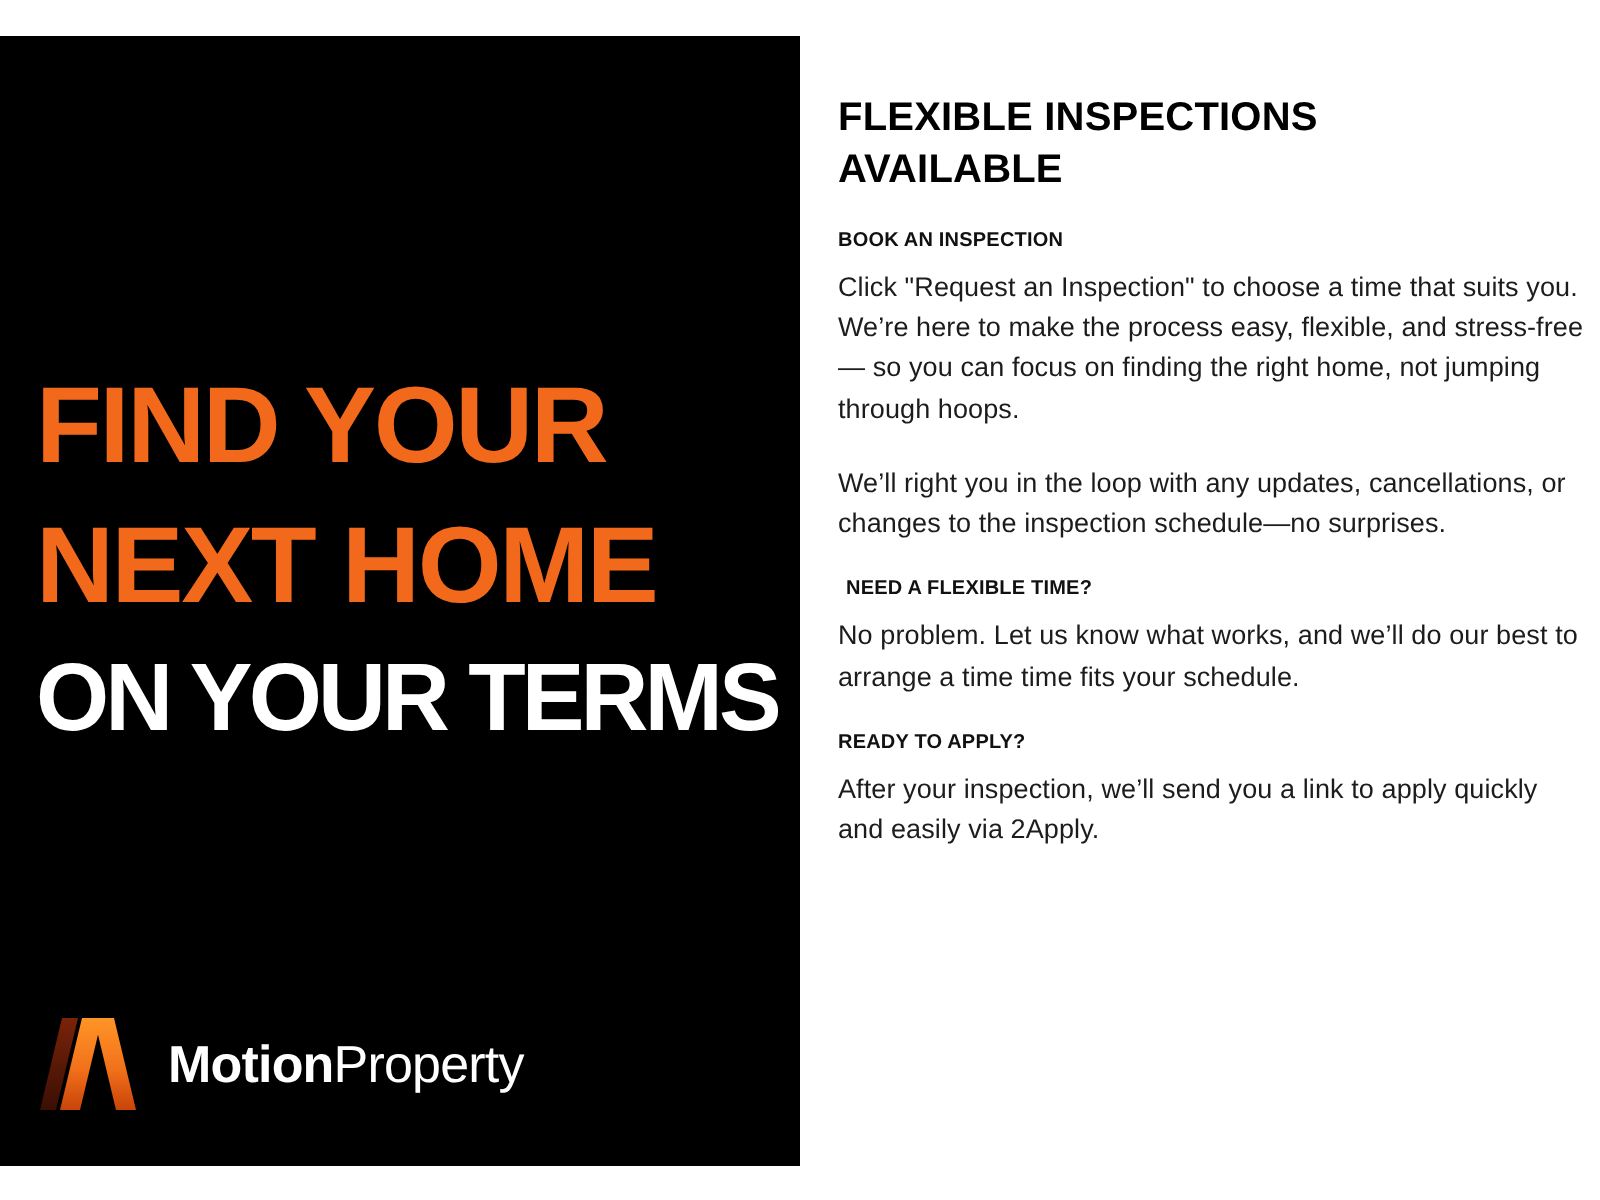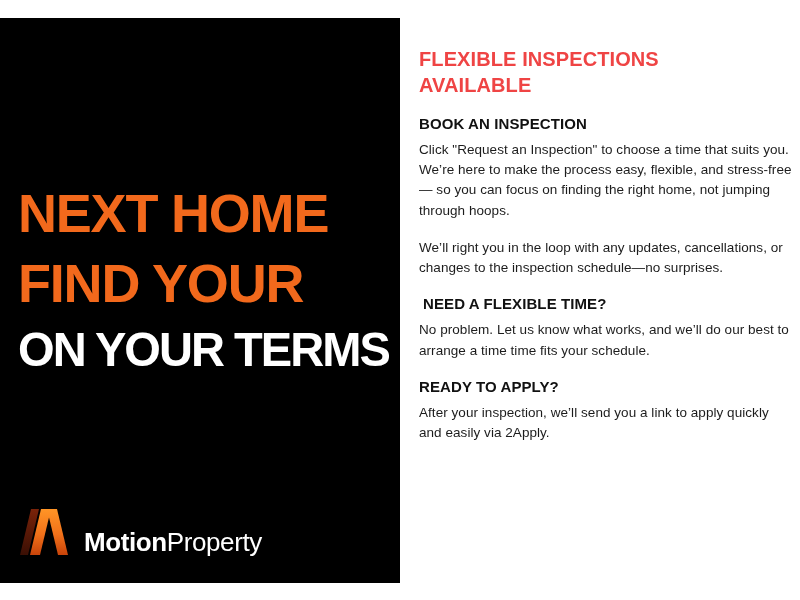--- a/index.html
+++ b/index.html
@@ -58,21 +58,21 @@
     transform: scaleX(0.98);
     transform-origin: left center;
   }
 
   
   .logo {
     position: absolute;
     left: 20px;
     bottom: 28px;
     display: flex;
-    align-items: flex-end;
+    align-items: center;
   }
   .logo-mark {
     width: 54px;
     height: 46px;
     display: block;
     flex: none;
   }
   .logo-wordmark {
     margin-left: 10px;
     font-family: "Liberation Sans", sans-serif;
@@ -86,33 +86,33 @@
   .logo-word-light { font-weight: normal; }
 
   
   .content {
     position: absolute;
     left: 419px;
     top: 46px;
     width: 375px;
   }
   .content-title {
-    color: #ef4444;
+    color: #000000;
     font-size: 20px;
     font-weight: bold;
     line-height: 1.32;
     letter-spacing: 0.1px;
     margin: 0 0 16px 0;
     max-width: 280px;
   }
   .section {
     margin-bottom: 30px;
   }
   .section-heading {
-    font-size: 15px;
+    font-size: 10px;
     font-weight: bold;
     color: #111111;
     letter-spacing: 0.1px;
     margin: 0 0 7px 0;
     line-height: 1.2;
   }
   .section-heading.indented {
     padding-left: 4px;
   }
   .section-body {
@@ -125,22 +125,22 @@
   .section.gap-lg { margin-bottom: 17px; }
 </style>
 </head>
 <body>
 
 <div class="page">
 
   <div class="hero-panel">
 
     <div class="hero-headline">
+      <span class="hero-line hero-line-1">FIND YOUR</span>
       <span class="hero-line hero-line-2">NEXT HOME</span>
-      <span class="hero-line hero-line-1">FIND YOUR</span>
       <span class="hero-line hero-line-3">ON YOUR TERMS</span>
     </div>
 
     <div class="logo">
       <svg class="logo-mark" viewBox="0 0 54 46">
         <defs>
           <linearGradient id="gradOrange" x1="0" y1="0" x2="0" y2="1">
             <stop offset="0%" stop-color="#FF9526"></stop>
             <stop offset="55%" stop-color="#F2711A"></stop>
             <stop offset="100%" stop-color="#C8440A"></stop>

